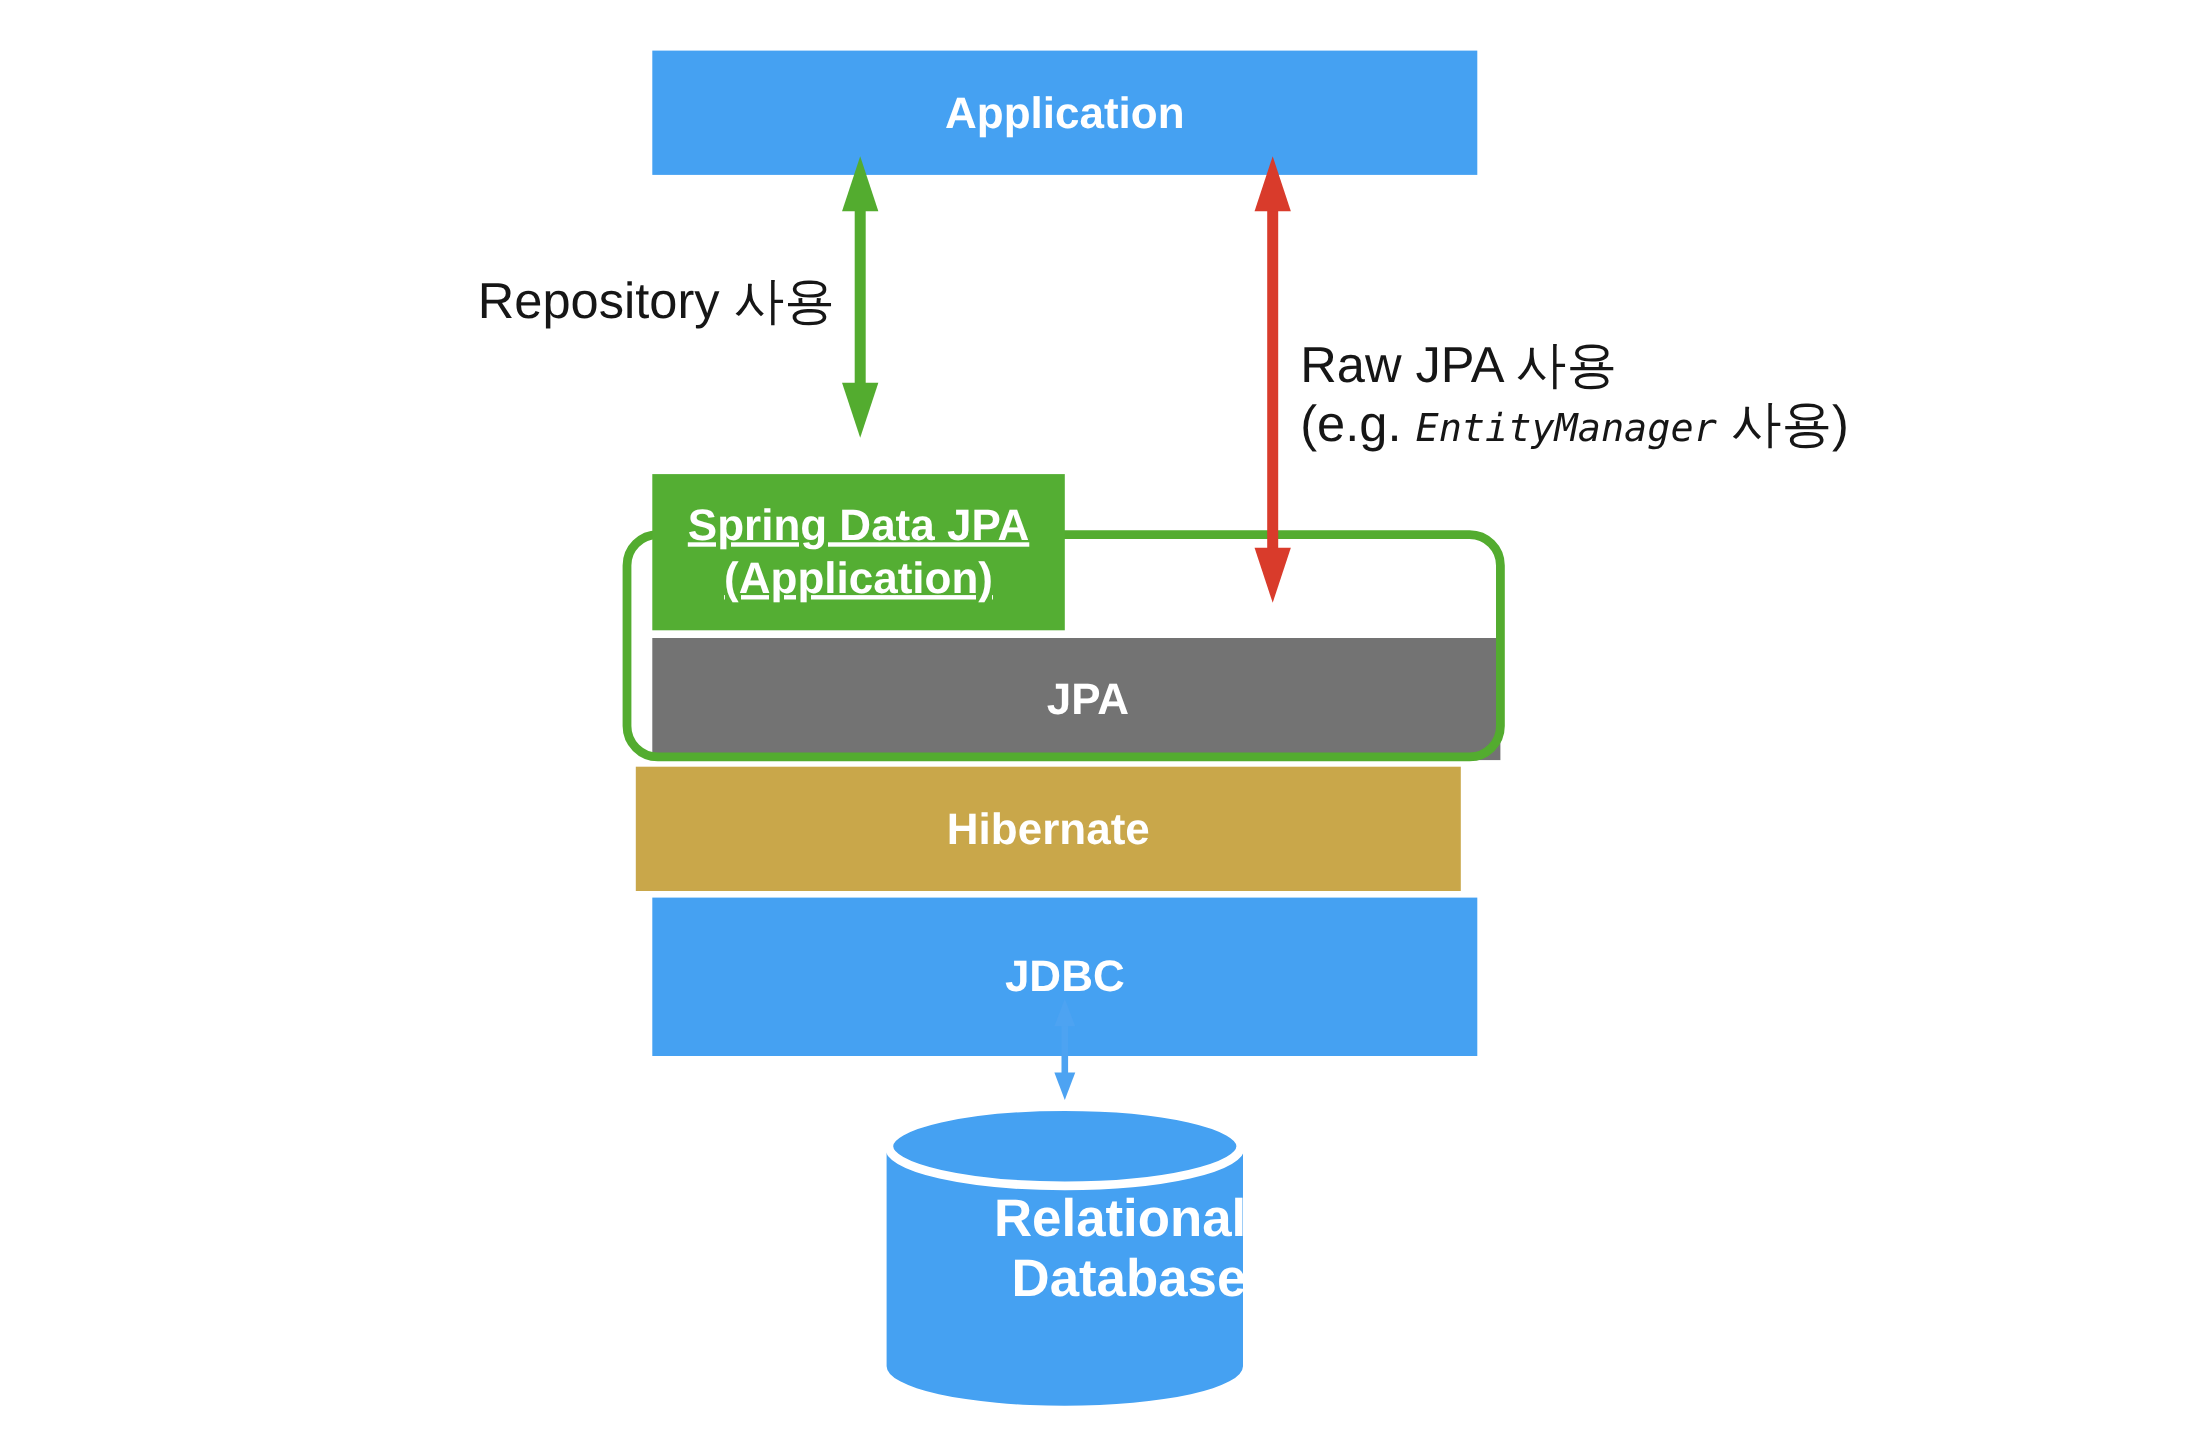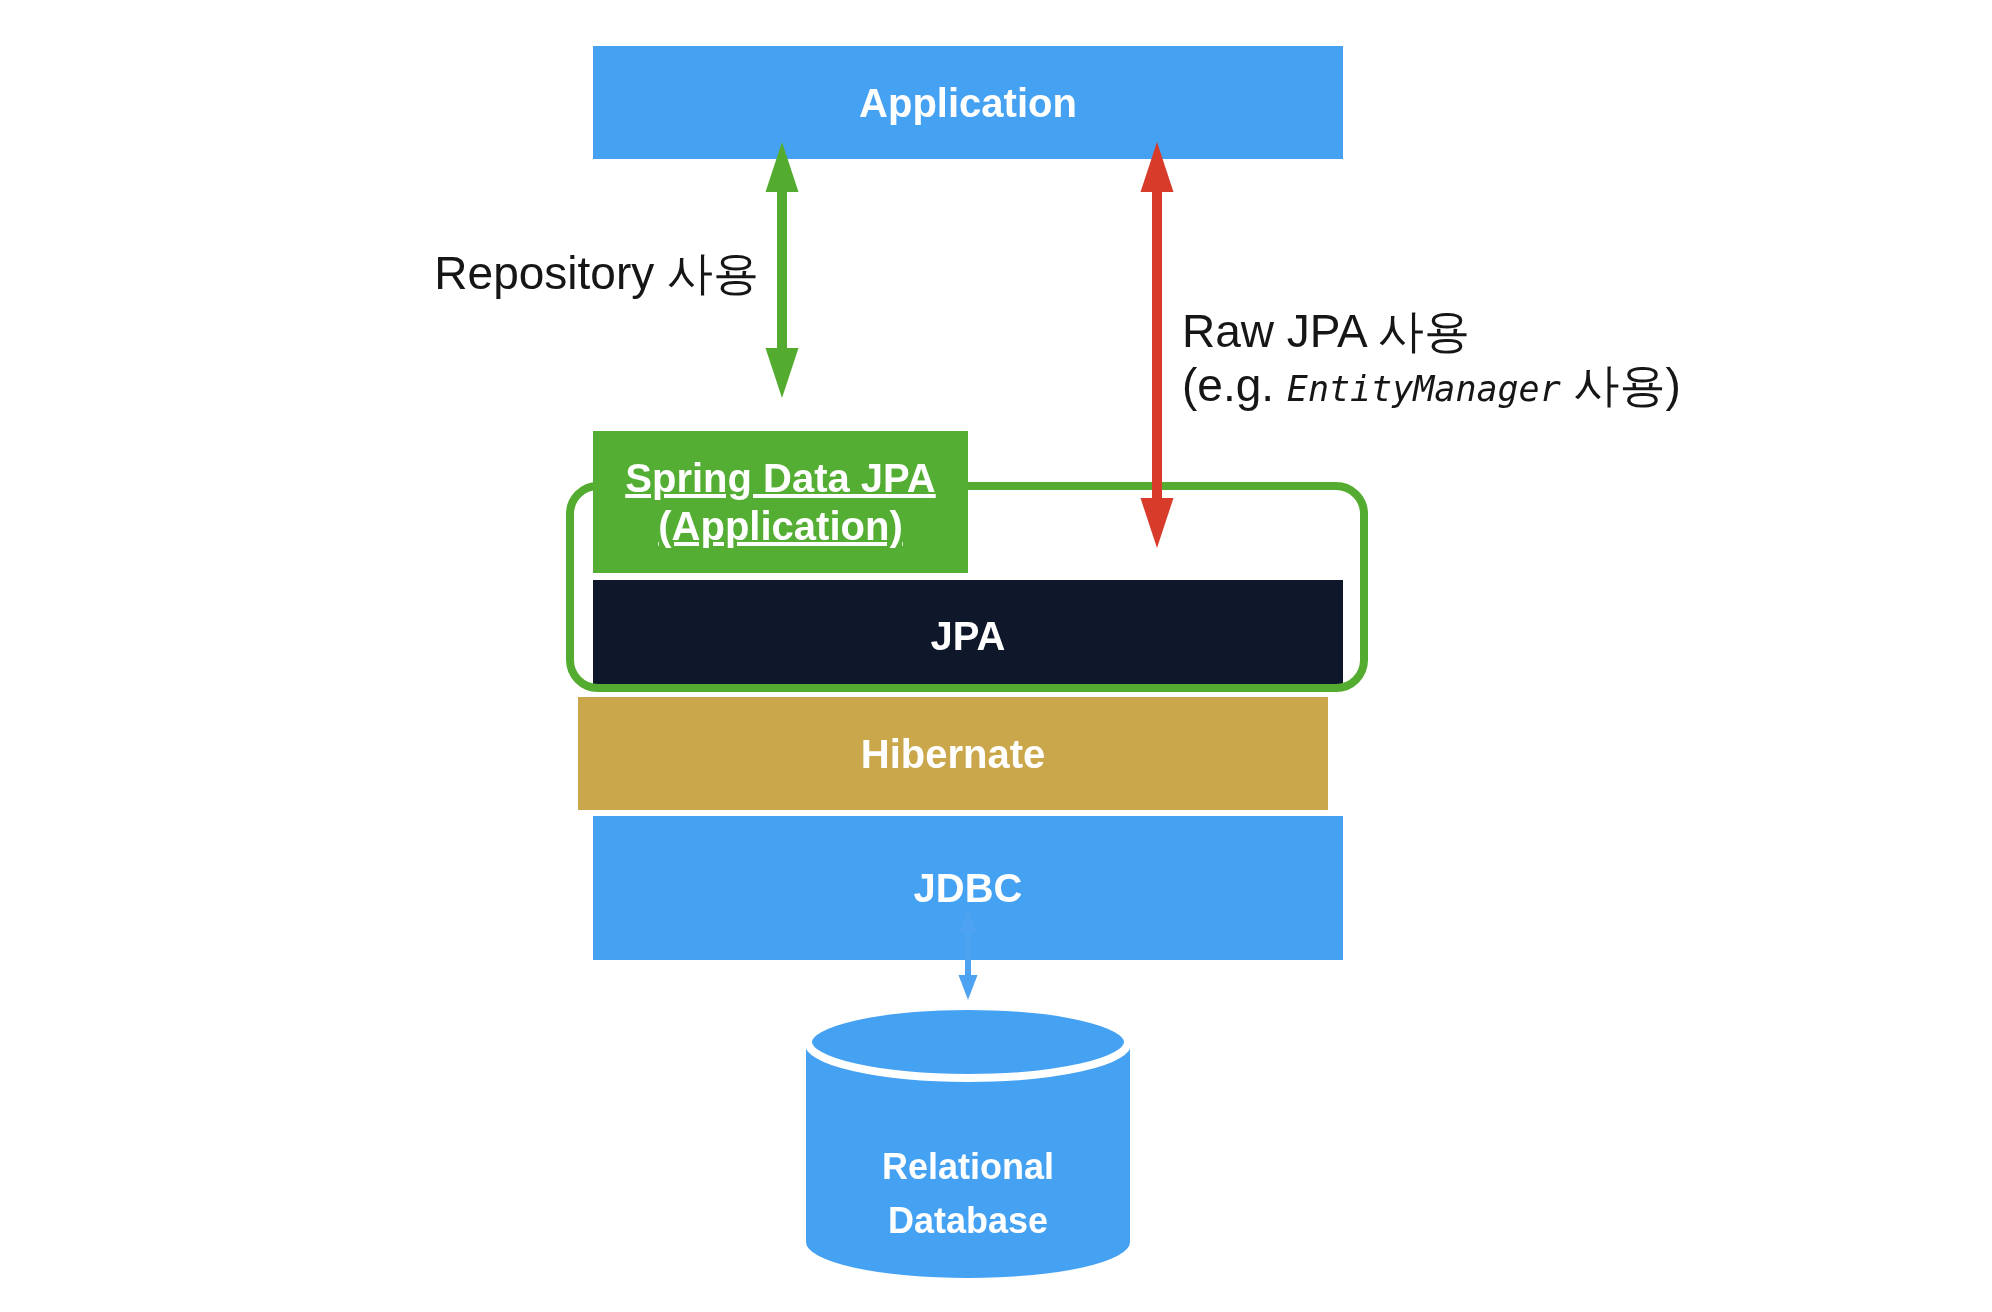--- a/index.html
+++ b/index.html
@@ -20,21 +20,21 @@
     color:#ffffff;
     font-weight:bold;
     font-size:40px;
     line-height:48px;
     text-align:center;
     z-index:1;
     margin-top:23px;
   }
   .box--blue{background:#45A1F2;}
   .box--green{background:#54AE33;}
-  .box--red{background:#0f172a;}
+  .box--red{background:#737373;padding-left:21px;}
   .box--gold{background:#C9A74A;}
 
   #app-box      {left:593px; top:23px;  width:750px; height:113px;}
   #spring-box   {left:593px; top:408px; width:375px; height:142px; z-index:3;text-decoration:underline;}
   #jpa-box      {left:593px; top:557px; width:750px; height:111px;}
   #hibernate-box{left:578px; top:674px; width:750px; height:113px;}
   #jdbc-box     {left:593px; top:793px; width:750px; height:144px;}
 
   #jpa-outline{
     position:absolute;
@@ -71,26 +71,26 @@
   }
   .code{
     font-family:"DejaVu Sans Mono", monospace;
     font-size:35px;
     font-style:italic;
   }
 
   #db-cylinder{position:absolute; left:803px; top:1002px; z-index:1;}
   #db-label{
     position:absolute;
-    left:803px; top:1140px; width:330px;
+    left:803px; top:1082px; width:330px;
     color:#ffffff;
     font-weight:bold;
-    font-size:36px;
+    font-size:48px;
     line-height:54px;
-    text-align:center;
+    text-align:right;
     z-index:2;
   }
 </style>
 </head>
 <body>
 
 <div id="canvas">
 
   <div id="app-box" class="box box--blue">
     <span>Application</span>

